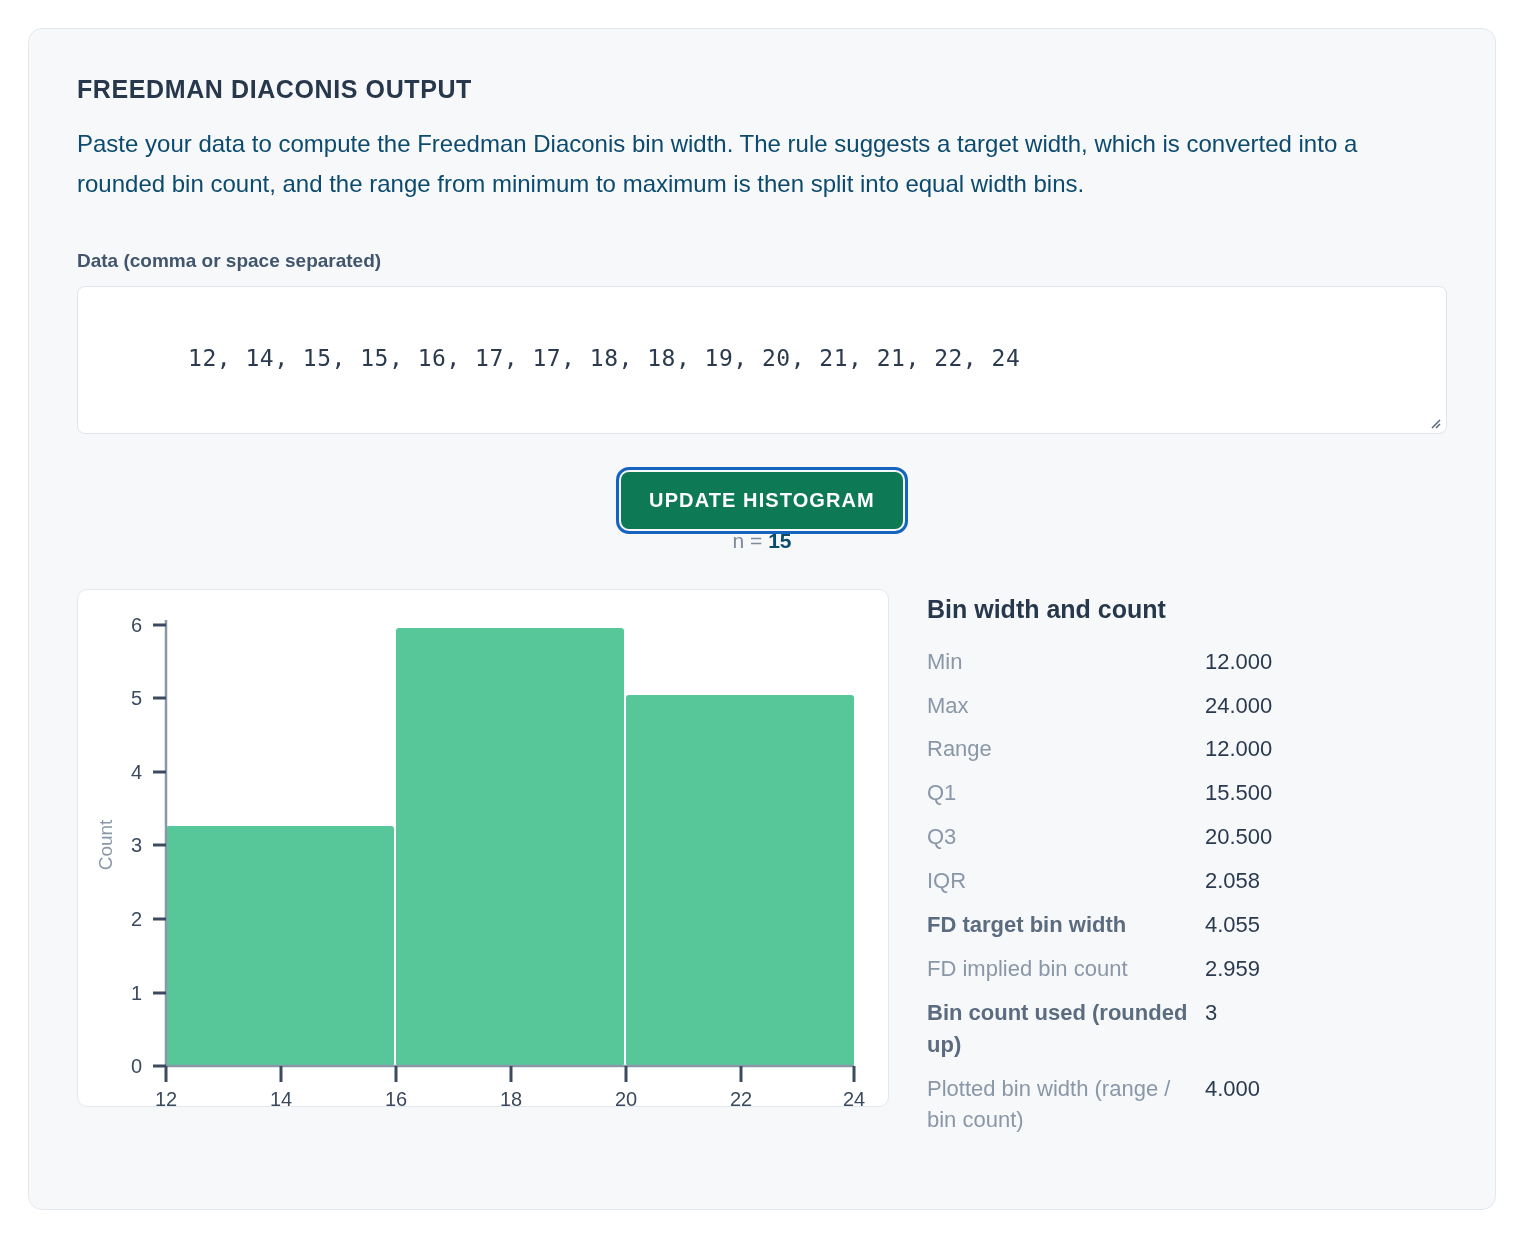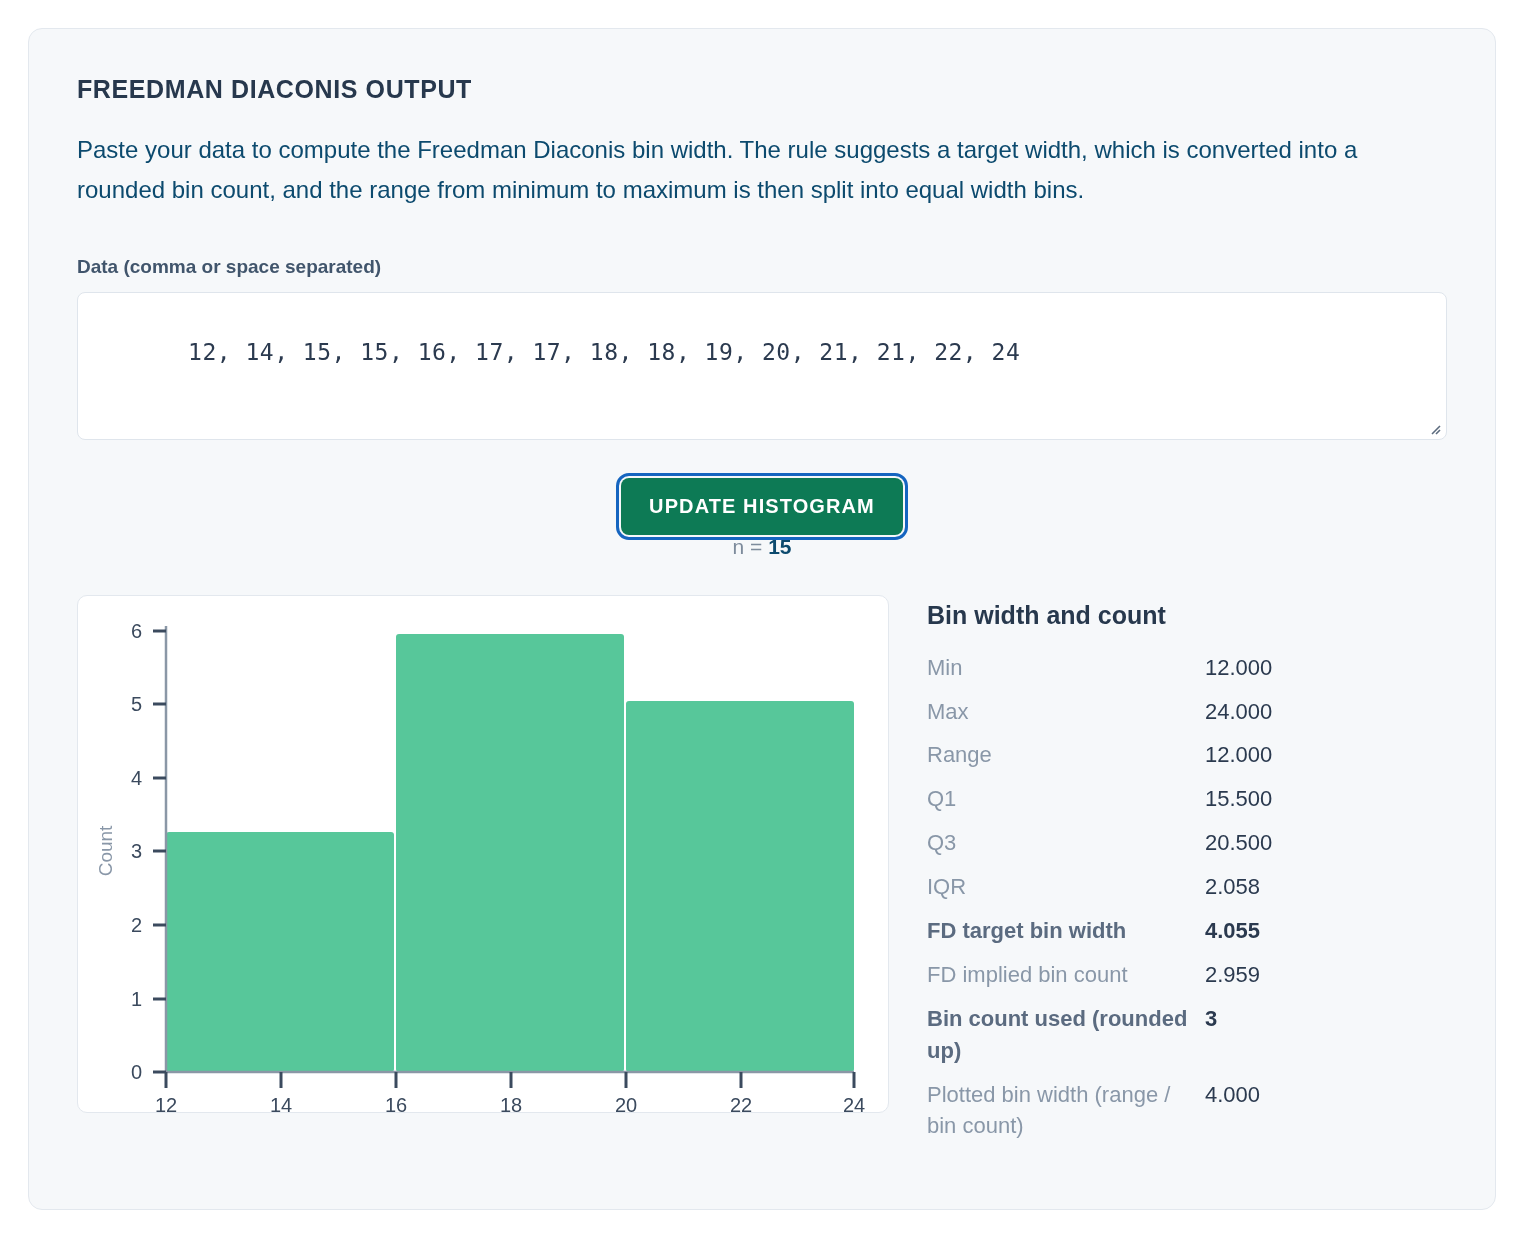--- a/index.html
+++ b/index.html
@@ -31,21 +31,21 @@
     border: 1px solid #e3e8ee;
     border-radius: 14px;
     padding: 46px 48px 0 48px;
   }
 
   .card-title {
     font-size: 25px;
     font-weight: bold;
     letter-spacing: 0.6px;
     color: #27384d;
-    margin: 0 0 26px 0;
+    margin: 0 0 20px 0;
   }
 
   .description {
     font-size: 24px;
     line-height: 1.66;
     color: #0c4a6e;
     margin: 0;
     max-width: 1350px;
     font-weight: 400;
   }
@@ -57,21 +57,21 @@
     margin: 46px 0 14px 0;
   }
 
   .textarea {
     box-sizing: border-box;
     width: 1370px;
     height: 148px;
     background: #ffffff;
     border: 1px solid #dfe5ec;
     border-radius: 8px;
-    padding: 20px 24px;
+    padding: 32px 24px;
     font-family: "DejaVu Sans Mono", monospace;
     font-size: 23px;
     letter-spacing: 0.5px;
     color: #2b3a4f;
     position: relative;
     white-space: pre;
     overflow: hidden;
   }
   .resize-grip {
     position: absolute;
@@ -155,21 +155,21 @@
   .stat-value {
     font-size: 22px;
     color: #2b3a4f;
     line-height: 1.45;
   }
   .stat-row.bold .stat-label {
     color: #5b6b80;
     font-weight: bold;
   }
   .stat-row.bold .stat-value {
-    font-weight: bold;
+    font-weight: normal;
   }
 
   svg text {
     font-family: "Liberation Sans", sans-serif;
   }
 </style>
 </head>
 <body>
 
 <div class="page">

